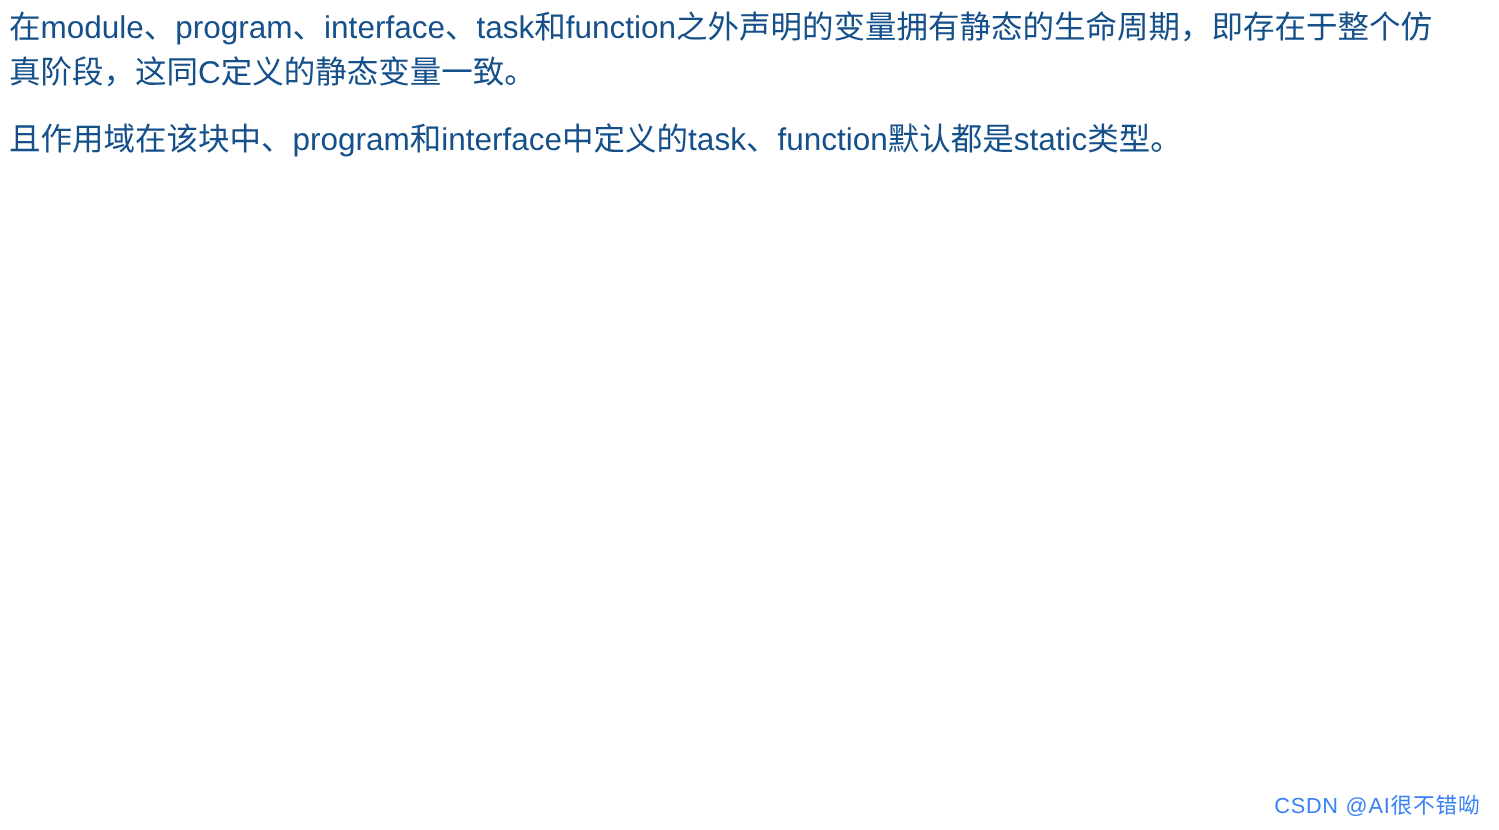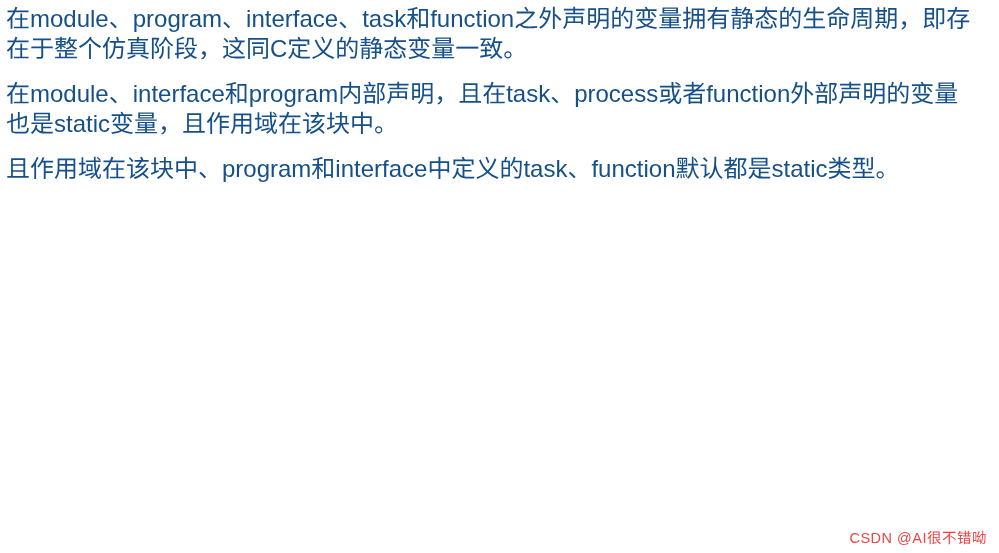--- a/index.html
+++ b/index.html
@@ -17,21 +17,21 @@
     overflow: hidden;
     box-sizing: border-box;
   }
 
   #content {
     position: absolute;
     left: 6px;
     top: 4px;
     width: 965px;
     font-family: "Liberation Sans", "DejaVu Sans", sans-serif;
-    font-size: 24px;
+    font-size: 21px;
     line-height: 30px;
     color: #16508a;
     letter-spacing: 0px;
     word-break: break-word;
   }
 
   .para {
     margin: 0 0 15px 0;
     padding: 0;
     text-align: left;
@@ -42,32 +42,31 @@
     margin-bottom: 0;
   }
 
   #watermark {
     position: absolute;
     right: 12px;
     bottom: 6px;
     font-family: "Liberation Sans", "DejaVu Sans", sans-serif;
     font-size: 14.5px;
     line-height: 18px;
-    color: #ef4444;
+    color: #3b82f6;
     letter-spacing: 0.5px;
     white-space: nowrap;
     user-select: none;
   }
 </style>
 </head>
 <body>
 
 <div id="page">
 
   <div id="content">
     <p class="para">在module、program、interface、task和function之外声明的变量拥有静态的生命周期，即存在于整个仿真阶段，这同C定义的静态变量一致。</p>
-    <p class="para">在module、interface和program内部声明，且在task、process或者function外部声明的变量也是static变量，且作用域在该块中。</p>
     <p class="para">且作用域在该块中、program和interface中定义的task、function默认都是static类型。</p>
   </div>
 
   <div id="watermark">CSDN @AI很不错呦</div>
 
 </div>
 
 </body></html>

